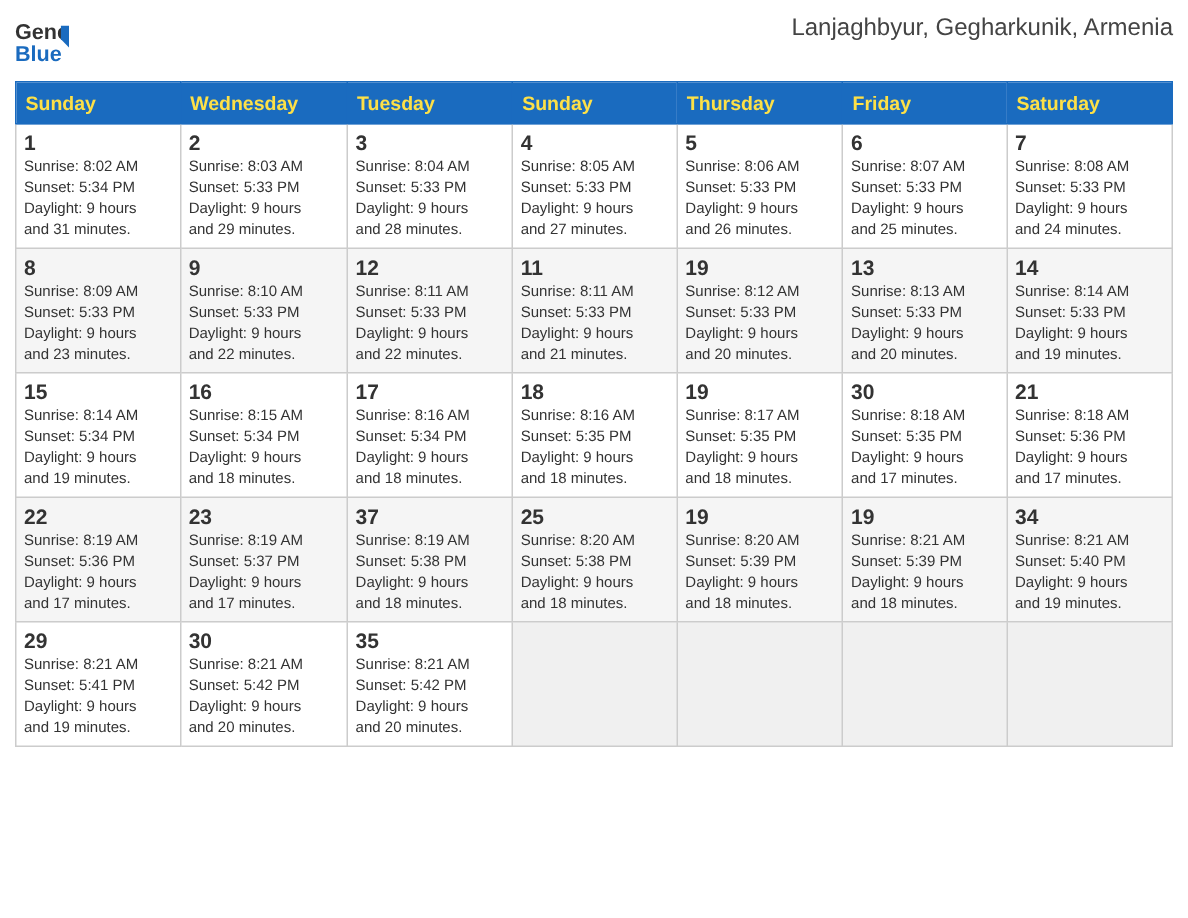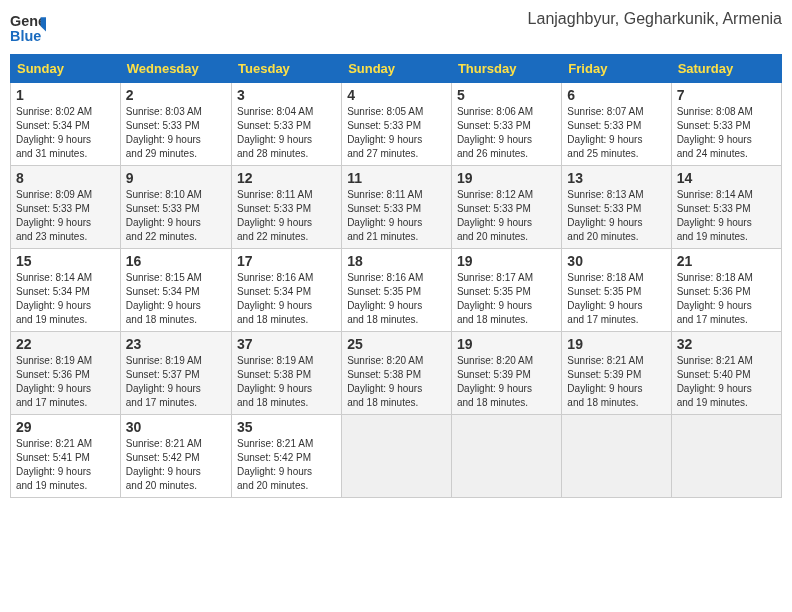--- a/index.html
+++ b/index.html
@@ -220,21 +220,21 @@
         </td>
         <td>
           <span class="day-num">19</span>
           <div class="day-info">Sunrise: 8:20 AM<br>Sunset: 5:39 PM<br>Daylight: 9 hours<br>and 18 minutes.</div>
         </td>
         <td>
           <span class="day-num">19</span>
           <div class="day-info">Sunrise: 8:21 AM<br>Sunset: 5:39 PM<br>Daylight: 9 hours<br>and 18 minutes.</div>
         </td>
         <td>
-          <span class="day-num">32</span>
+          <span class="day-num">34</span>
           <div class="day-info">Sunrise: 8:21 AM<br>Sunset: 5:40 PM<br>Daylight: 9 hours<br>and 19 minutes.</div>
         </td>
       </tr>
       <tr>
         <td>
           <span class="day-num">29</span>
           <div class="day-info">Sunrise: 8:21 AM<br>Sunset: 5:41 PM<br>Daylight: 9 hours<br>and 19 minutes.</div>
         </td>
         <td>
           <span class="day-num">30</span>

